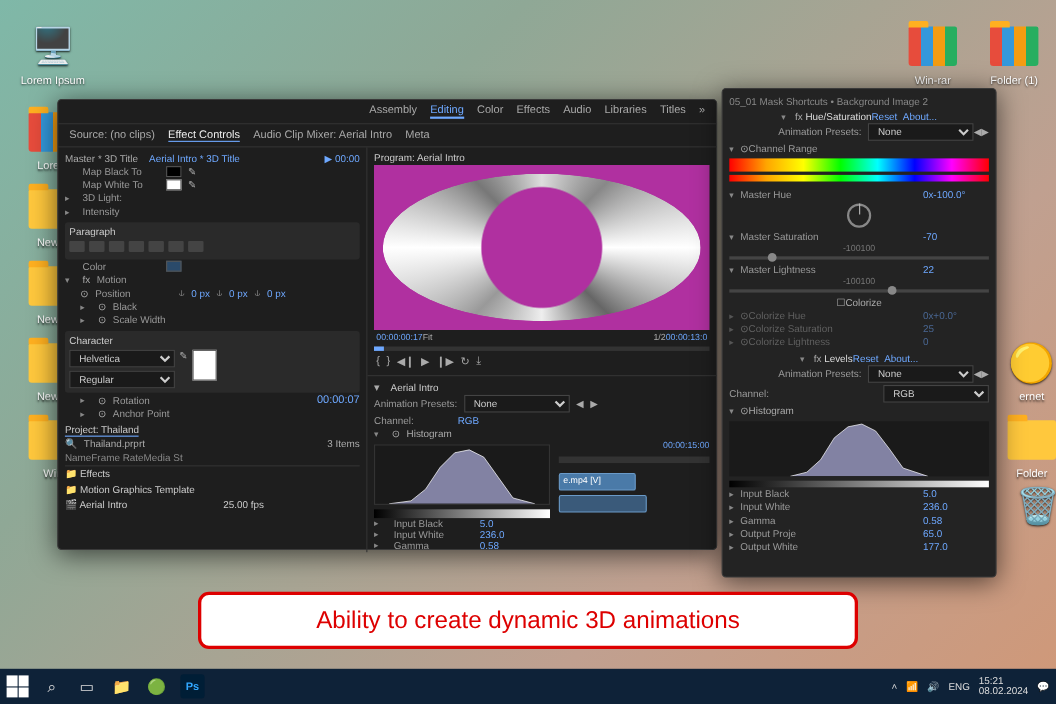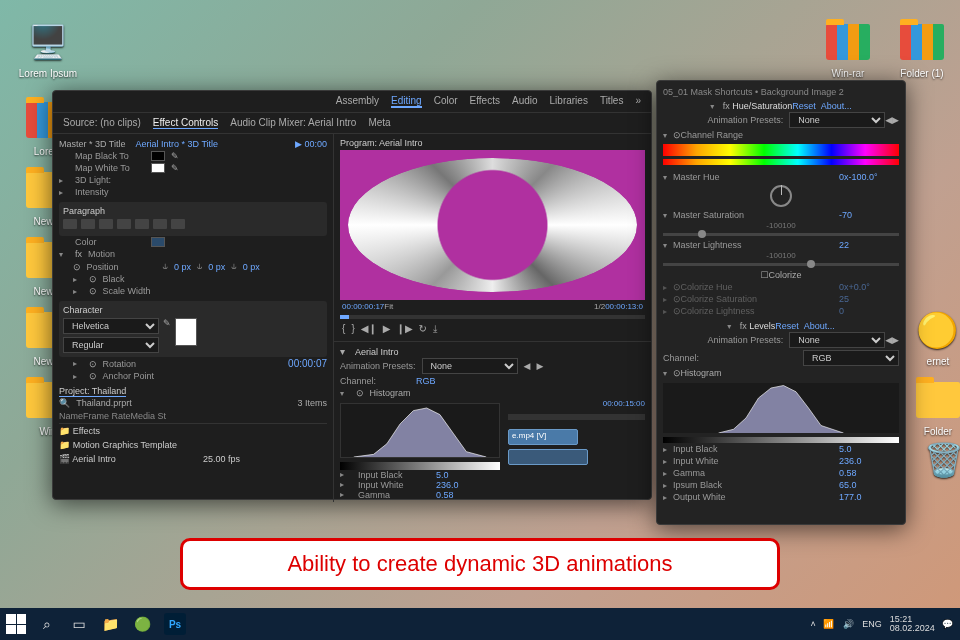--- a/index.html
+++ b/index.html
@@ -452,21 +452,21 @@
         <span class="k">Input White</span>
         <span class="v">236.0</span>
       </div>
     <div class="fx-row">
         <span class="chev">▸</span>
         <span class="k">Gamma</span>
         <span class="v">0.58</span>
       </div>
     <div class="fx-row">
         <span class="chev">▸</span>
-        <span class="k">Ipsum Black</span>
+        <span class="k">Output Proje</span>
         <span class="v">65.0</span>
       </div>
     <div class="fx-row">
         <span class="chev">▸</span>
         <span class="k">Output White</span>
         <span class="v">177.0</span>
       </div>
   </div>
 </div>
 

